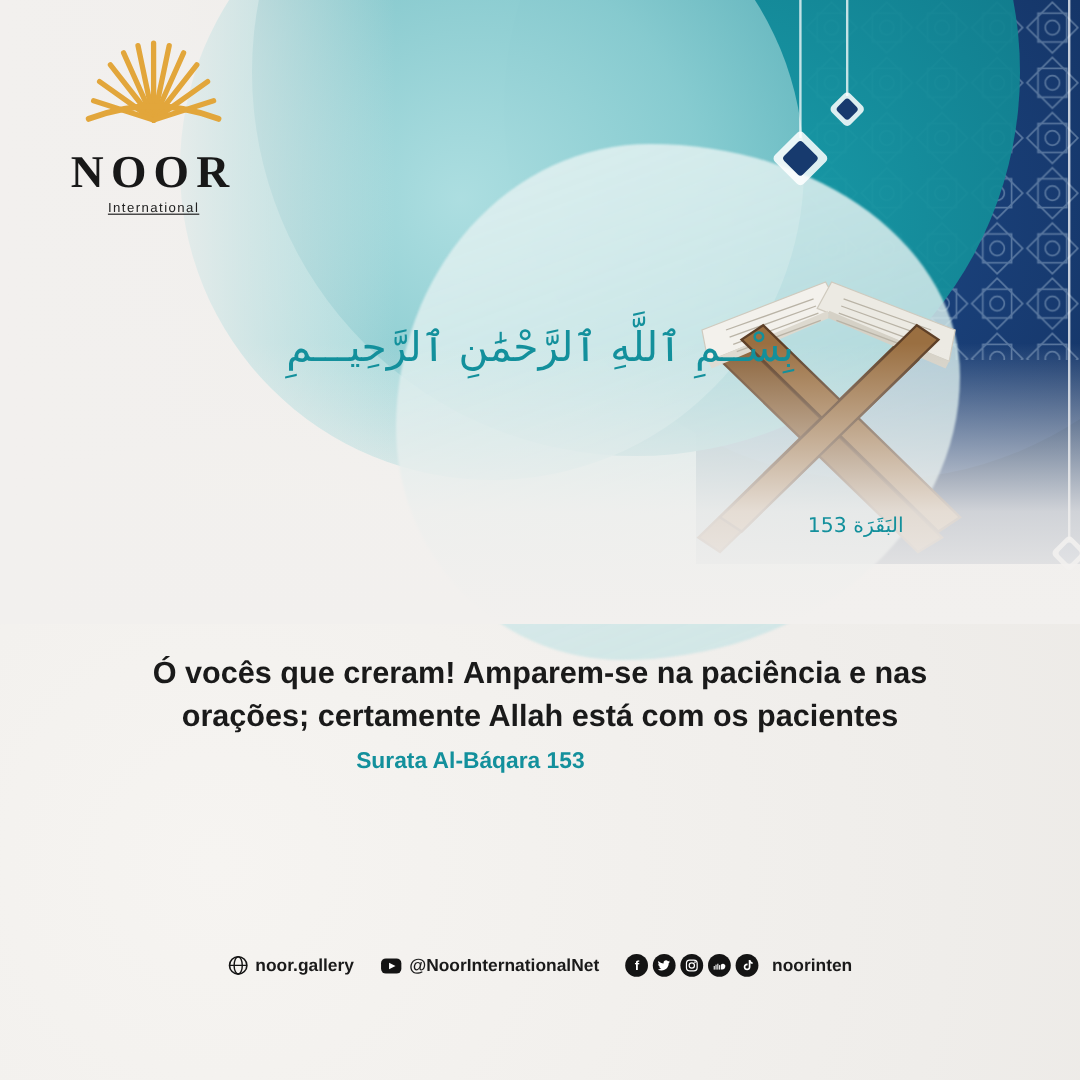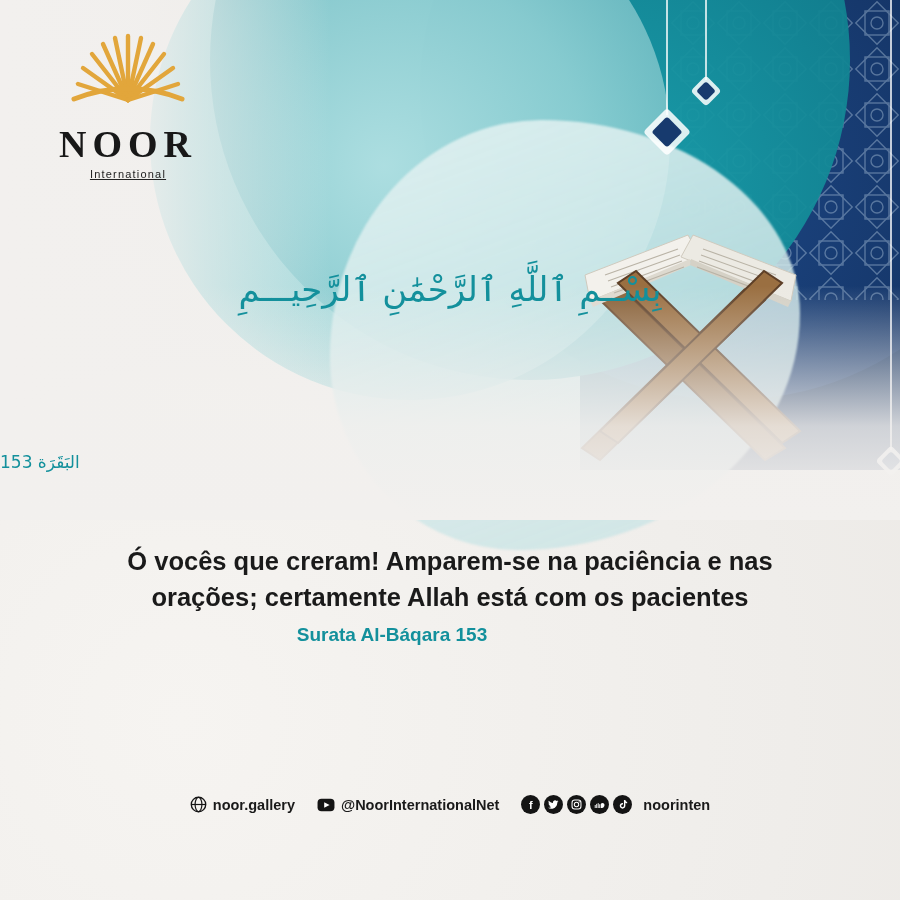--- a/index.html
+++ b/index.html
@@ -117,22 +117,22 @@
     letter-spacing: 1px;
     margin-top: 41px;
   }
   #ayah-arabic {
     position: absolute; top: 312px; left: 70px; width: 760px;
     text-align: center; direction: rtl;
     font-family: "DejaVu Sans", sans-serif;
     font-size: 25px; line-height: 1.75; color: #1b1b1b;
   }
   #ayah-ref-ar {
-    position: absolute; top: 452px; left: 0; width: 753px;
-    text-align: left; direction: rtl;
+    position: absolute; top: 428px; left: 0; width: 753px;
+    text-align: right; direction: rtl;
     font-family: "DejaVu Sans", sans-serif;
     font-size: 17px; color: #13909c;
   }
 
   
   #translation {
     position: absolute; top: 543px; left: 80px; width: 740px;
     text-align: center;
     font-size: 25.5px; font-weight: 700; color: #1a1a1a; line-height: 1.42;
   }

